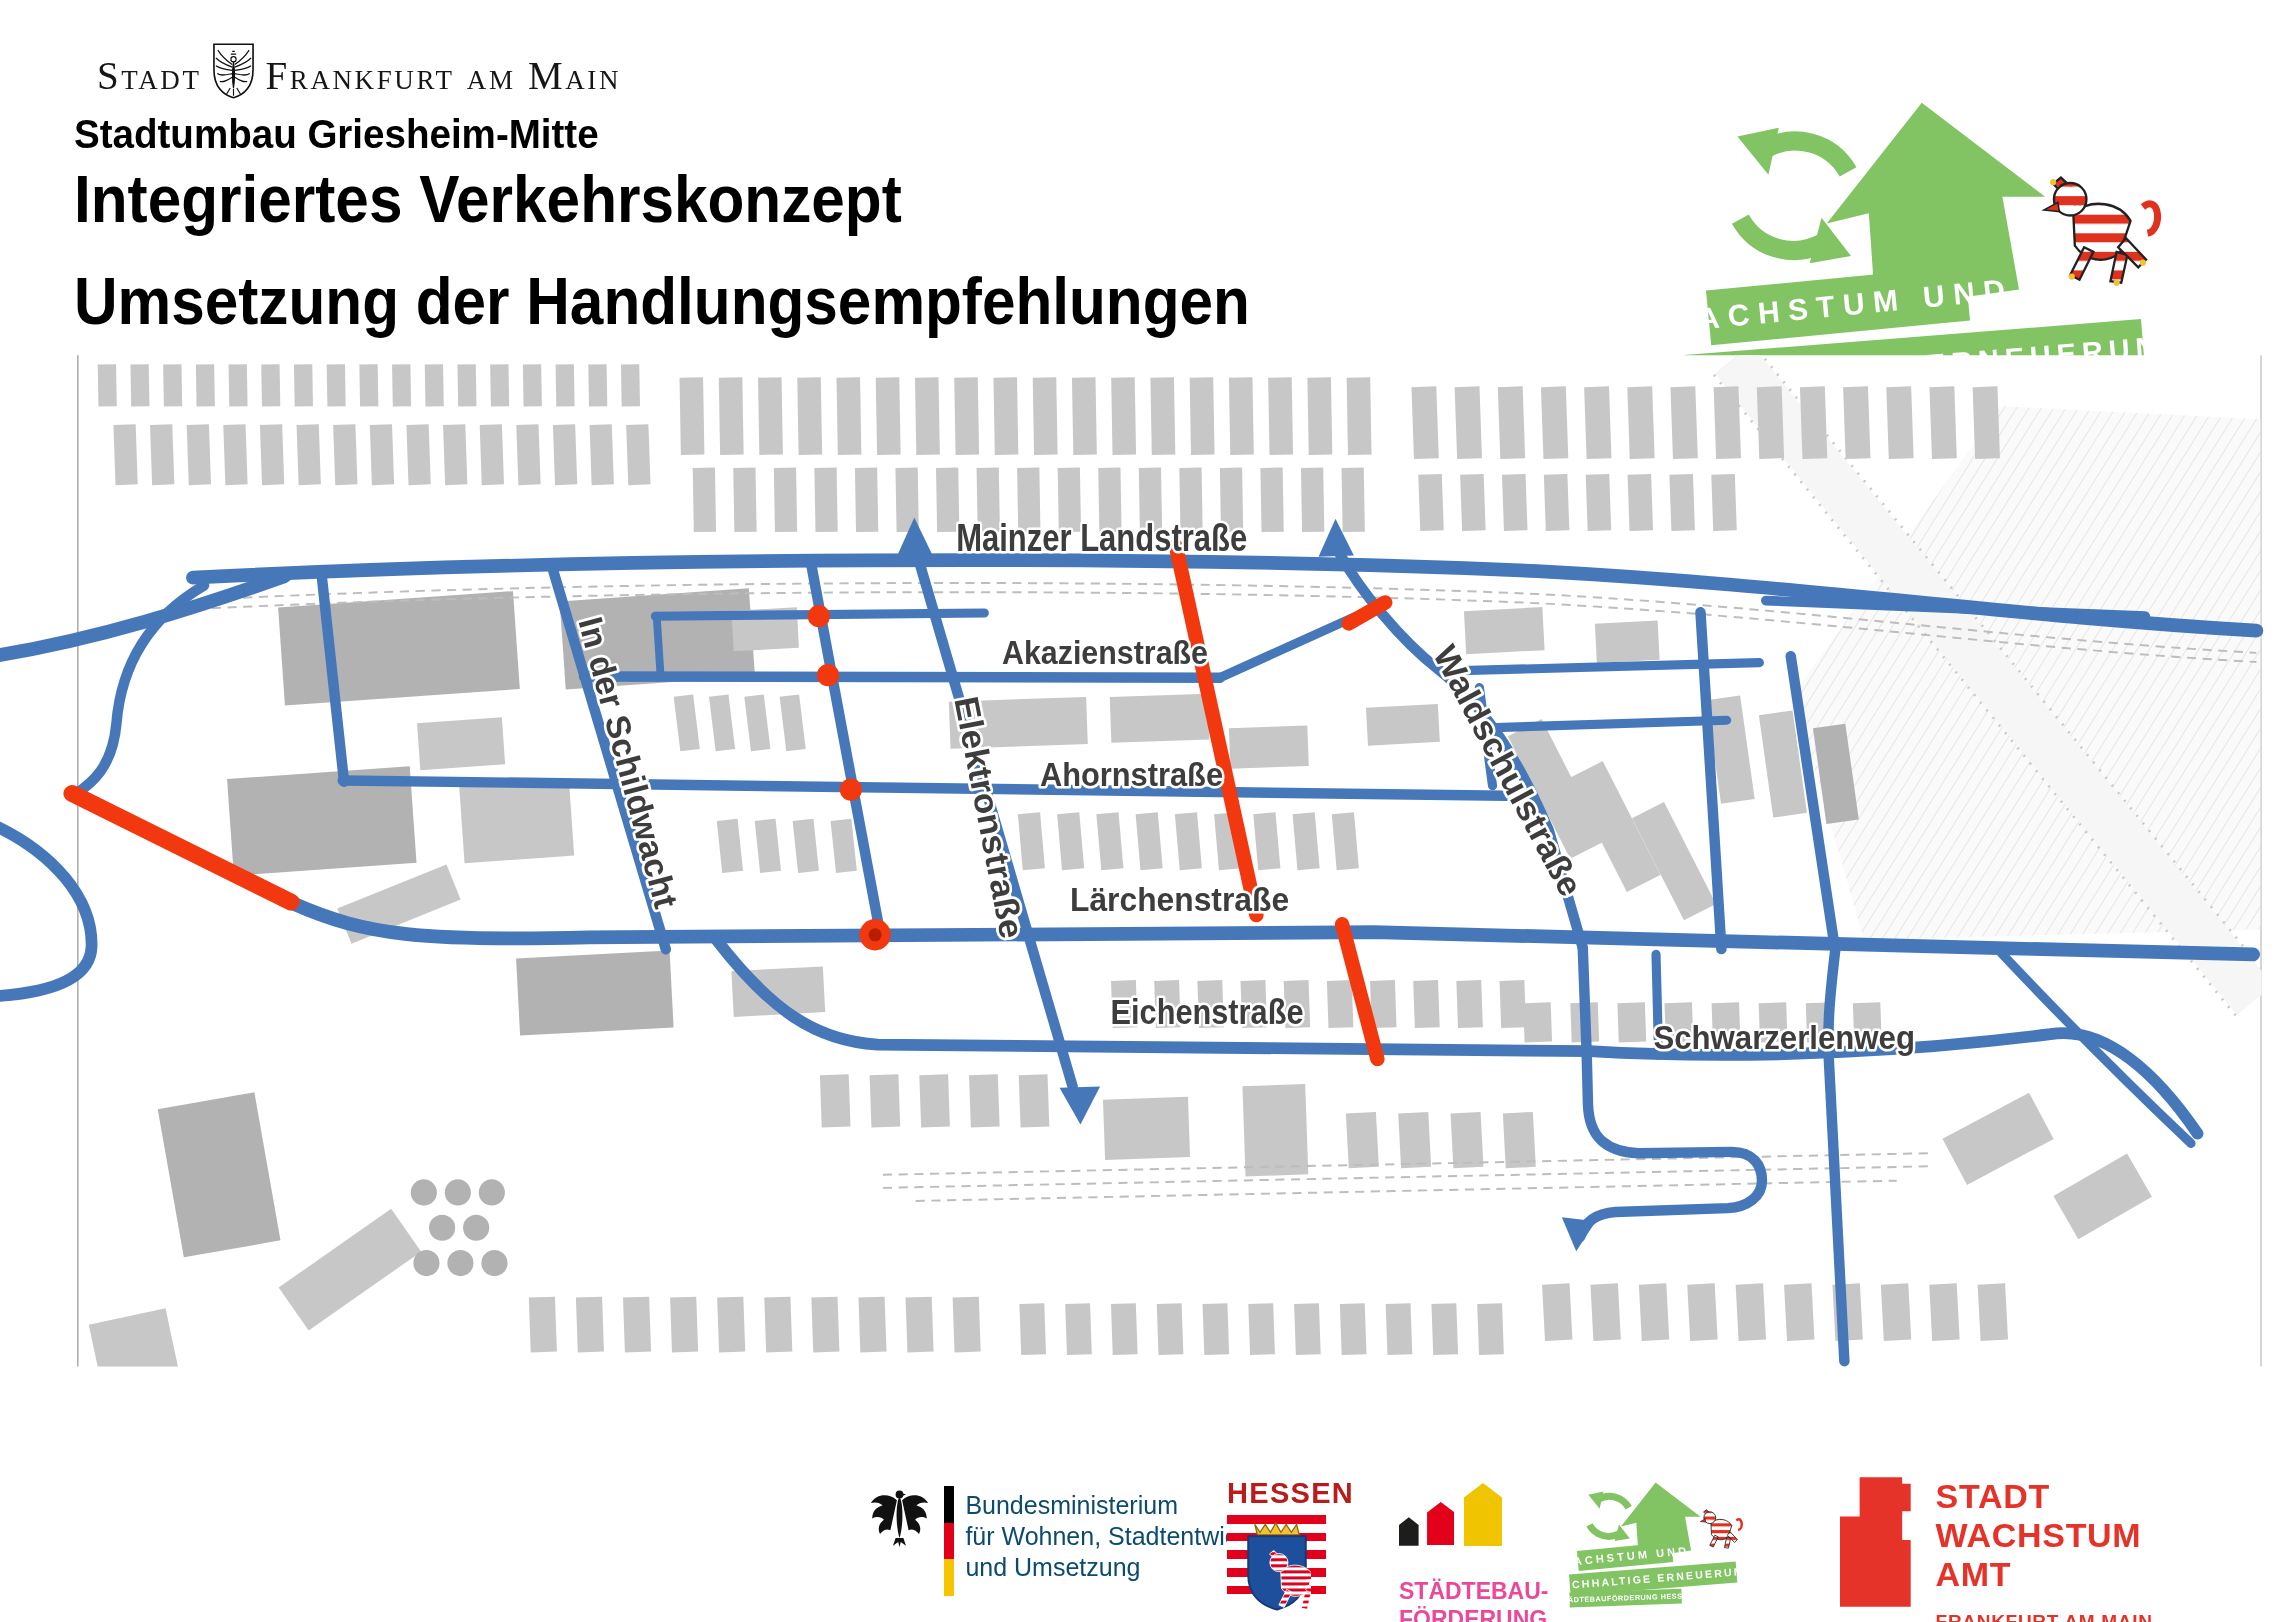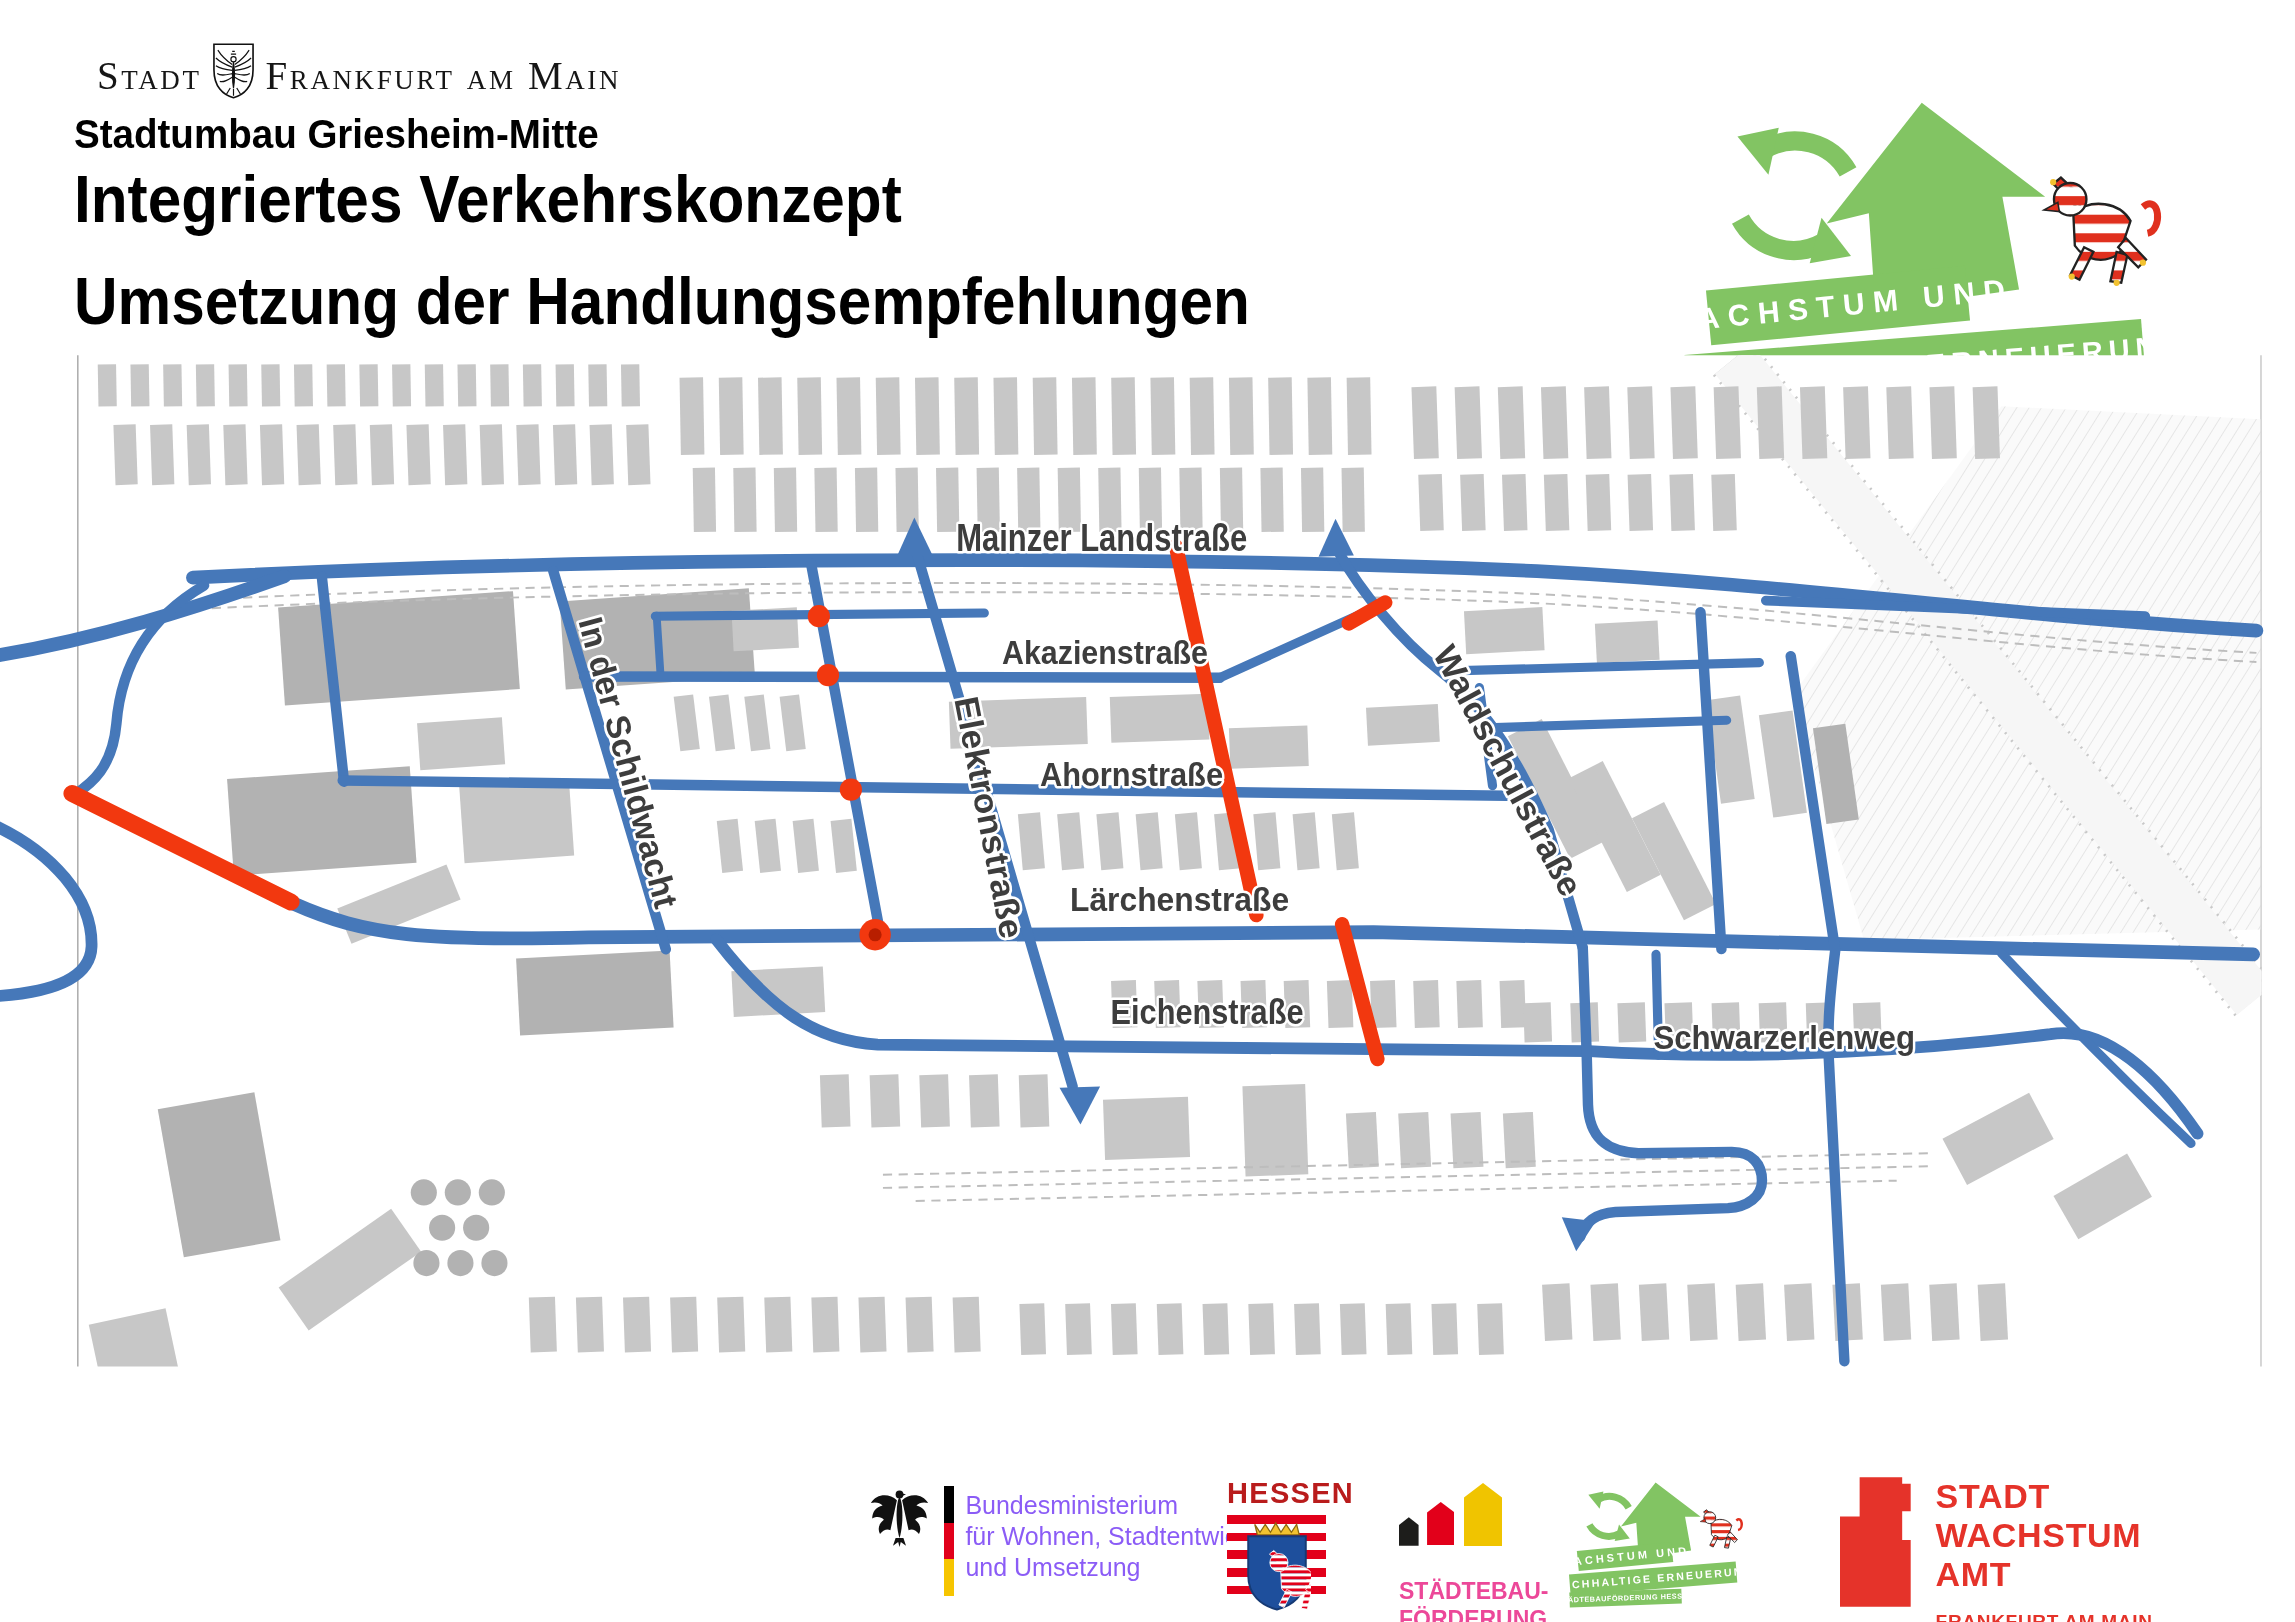--- a/index.html
+++ b/index.html
@@ -35,21 +35,21 @@
 
   
   #mapsvg{left:0;top:355px;}
   #street-labels text{font-family:"Liberation Sans",sans-serif;font-weight:bold;
         paint-order:stroke;stroke:#ffffff;stroke-width:8px;stroke-linejoin:round;}
 
   
   .f-bund{left:867px;top:1486px;display:flex;gap:11.8px;}
   .f-bund .bar{width:9.8px;height:110px;display:flex;flex-direction:column;}
   .f-bund .bar i{flex:1;}
-  .f-bund .txt{font-size:25px;line-height:31px;color:#8b5cf6;padding-top:3.9px;white-space:nowrap;}
+  .f-bund .txt{font-size:25px;line-height:31px;color:#0c4a6e;padding-top:3.9px;white-space:nowrap;}
   .f-hessen{left:1227px;top:1477px;width:101px;}
   .f-hessen .word{color:#b91c1c;font-size:29px;font-weight:bold;letter-spacing:1.3px;}
   .f-hessen .stripes{margin-top:5.2px;width:99px;height:89px;
         background:repeating-linear-gradient(180deg,#e2001a 0 8.5px,#ffffff 8.5px 17.7px);}
   .f-stbf{left:1399px;top:1480px;width:196px;}
   .f-stbf .houses{position:relative;height:72px;}
   .f-stbf .t1{font-size:23px;font-weight:bold;color:#ec4899;line-height:27.5px;margin-top:26px;}
   .f-spa{left:1840px;top:1477px;display:flex;gap:23.6px;}
   .f-spa .txt{color:#e5332a;font-weight:bold;}
   .f-spa .big{font-size:34px;line-height:39px;letter-spacing:0.7px;}

